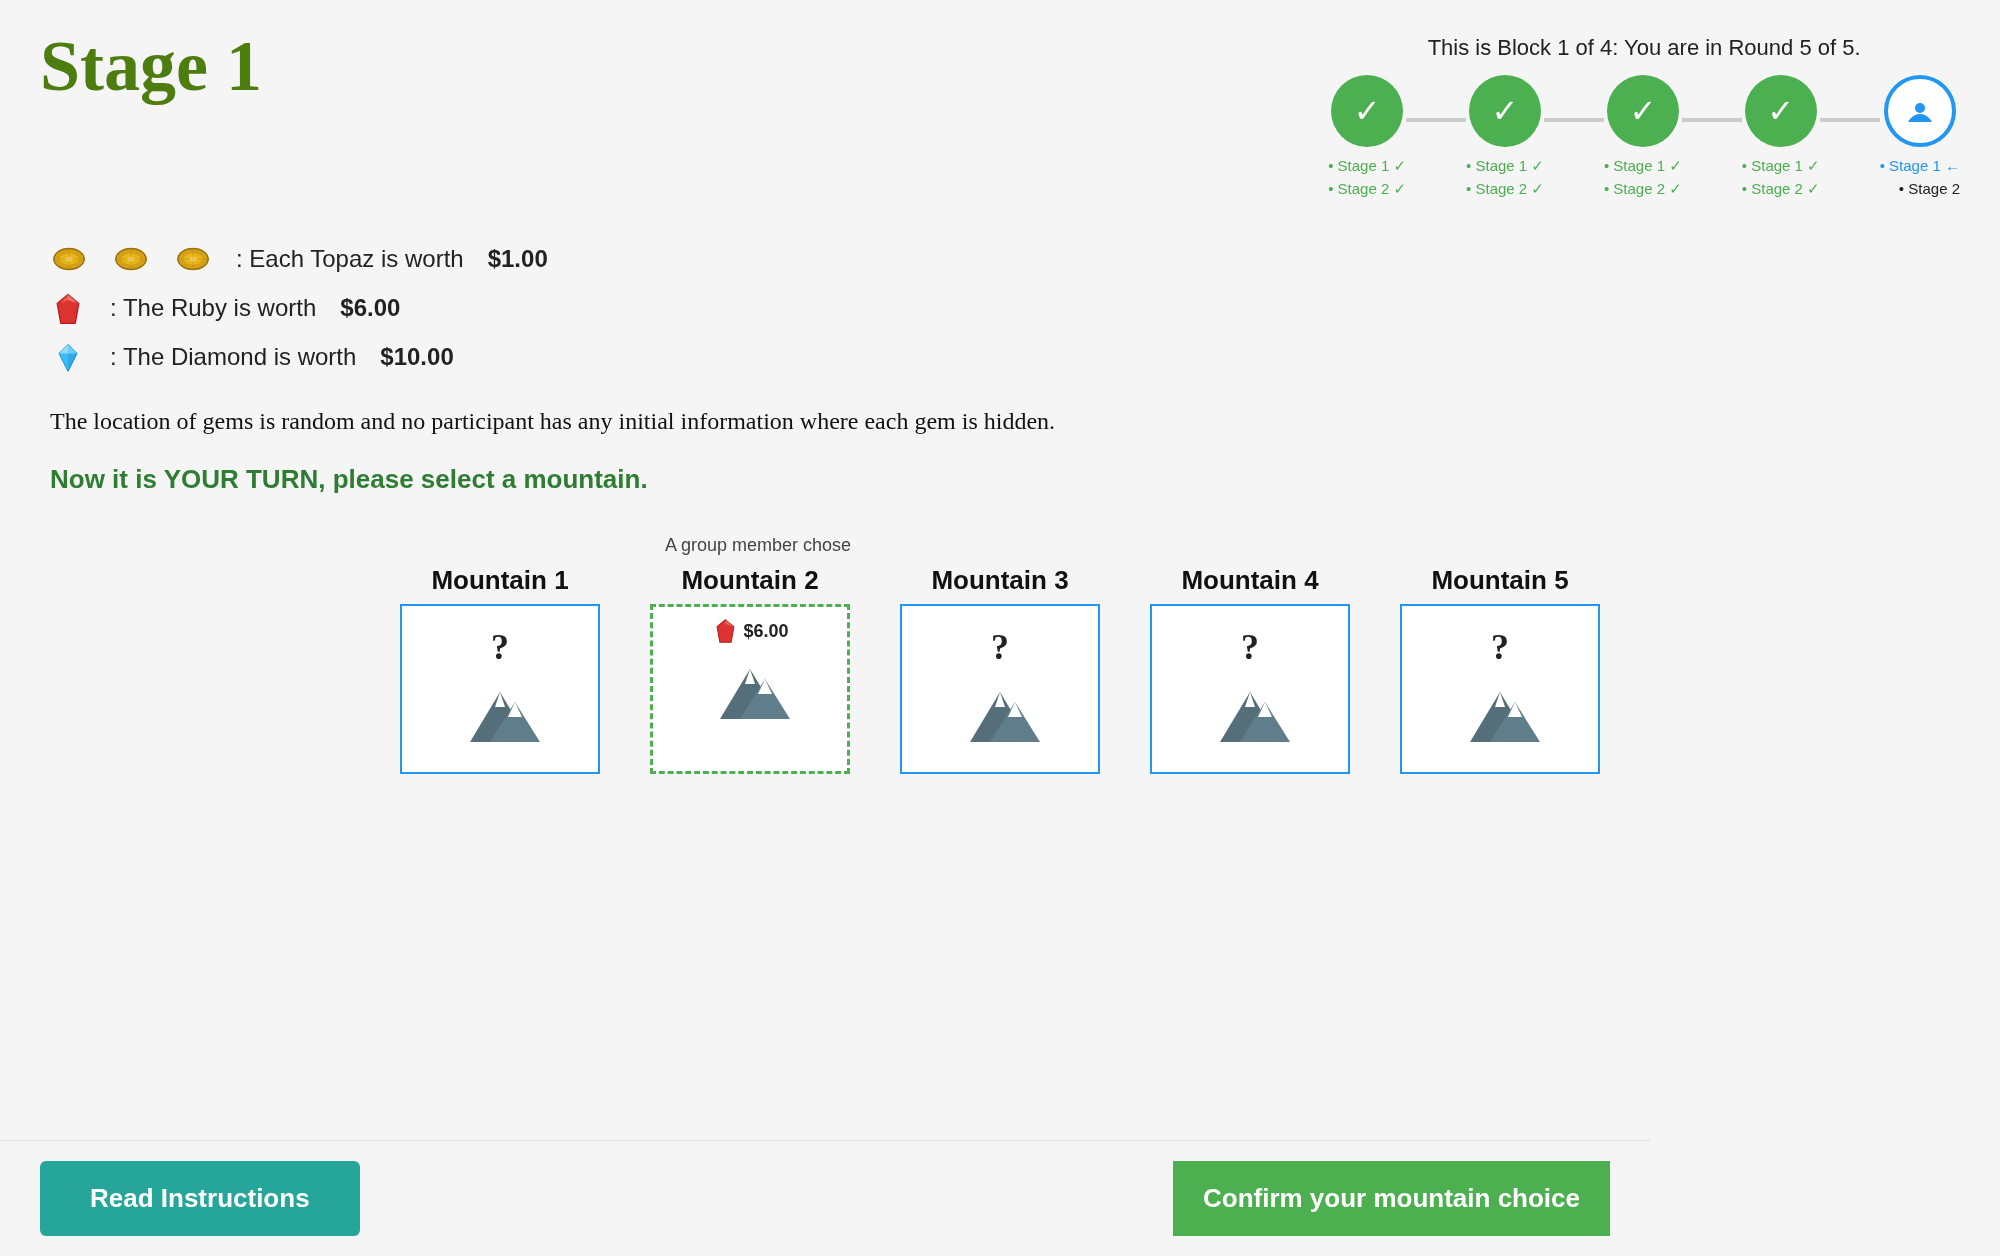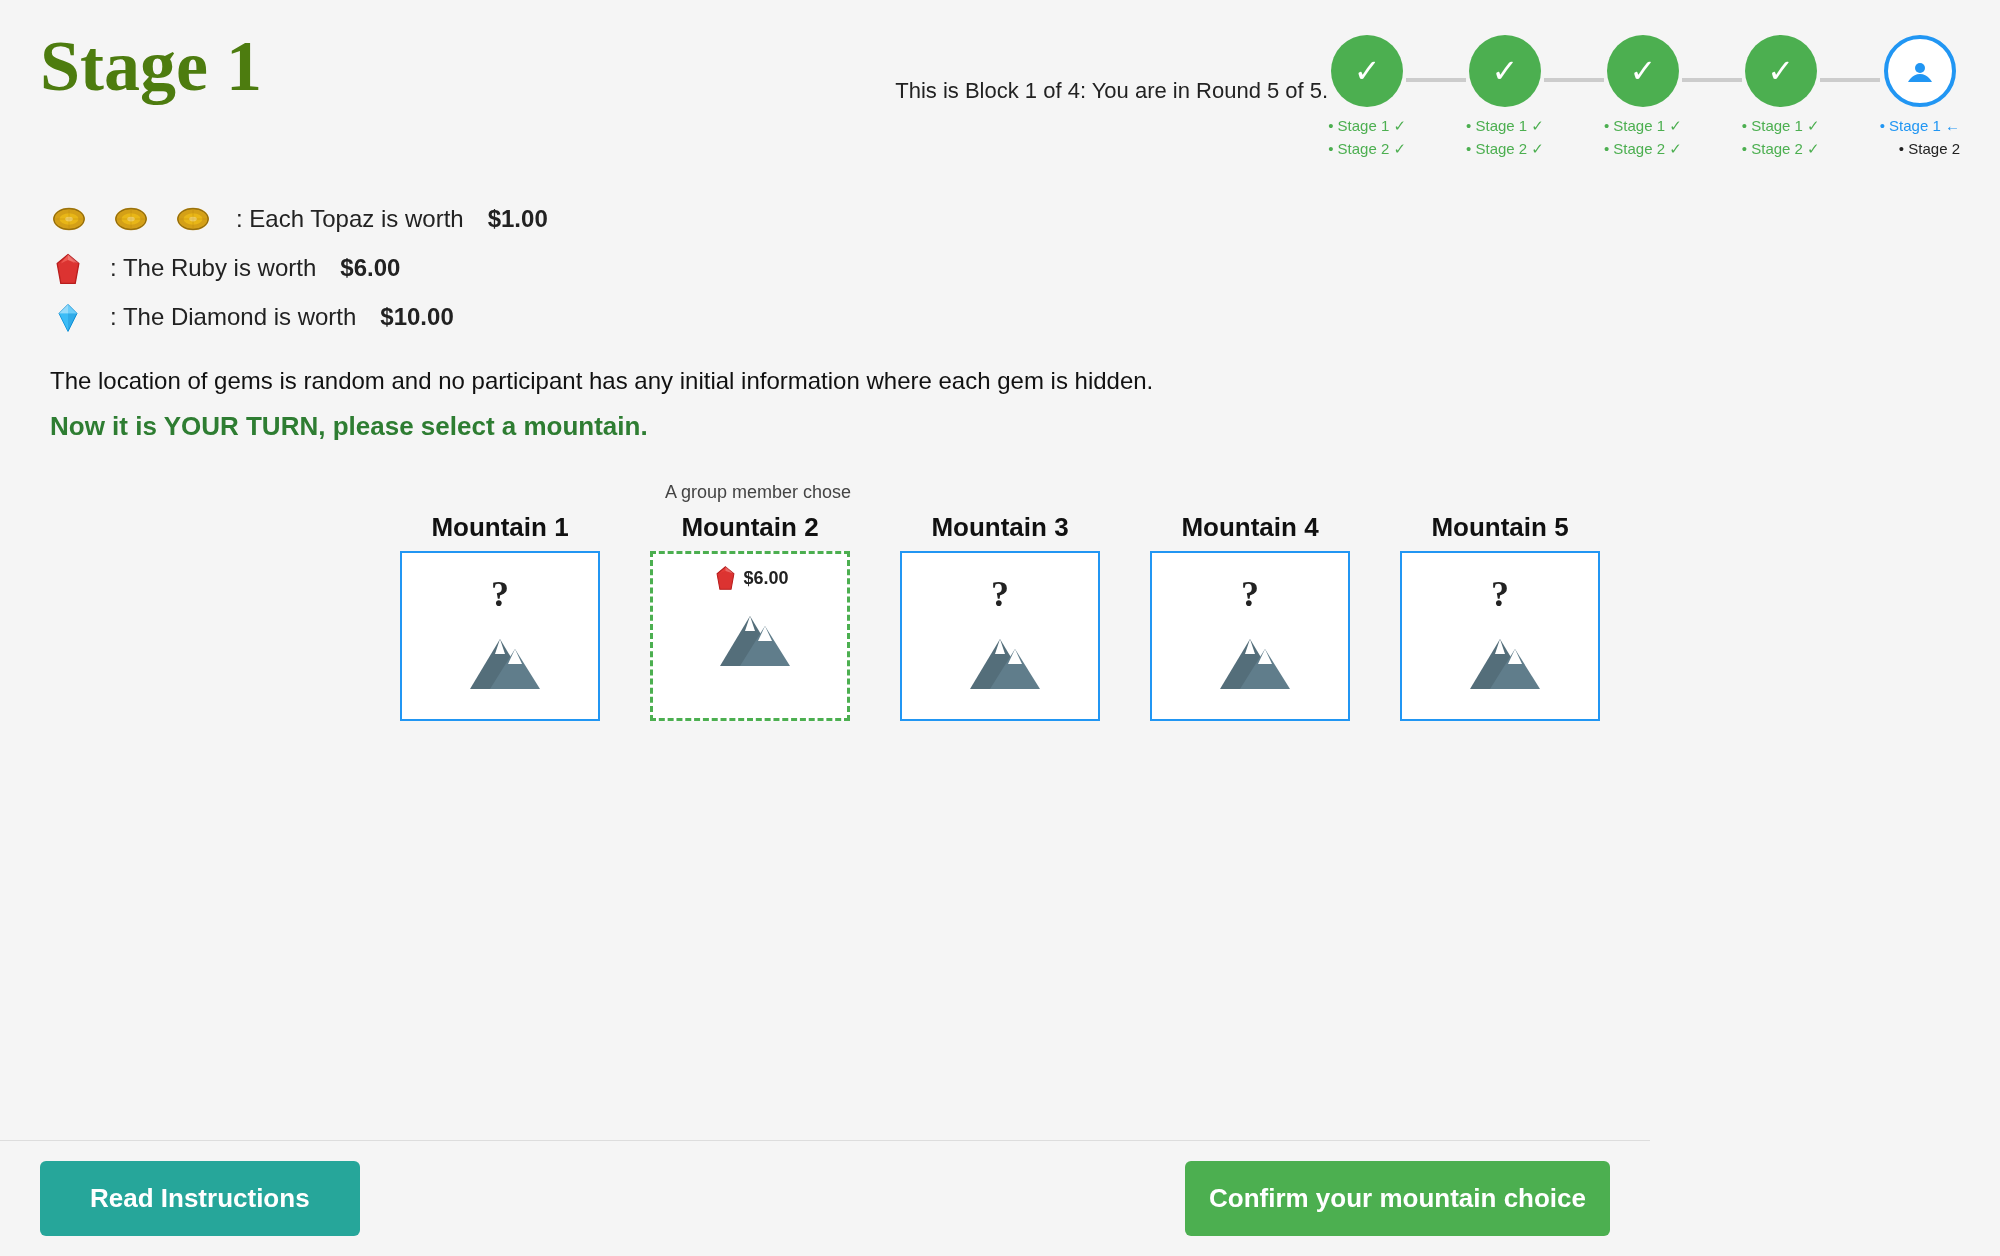--- a/index.html
+++ b/index.html
@@ -24,20 +24,21 @@
     .stage-title {
       font-size: 72px;
       font-weight: bold;
       color: #4d7c0f;
       line-height: 1;
     }
 
     
     .progress-container {
       display: flex;
+      flex-direction: column;
       align-items: center;
       padding-top: 5px;
     }
 
     .progress-label {
       font-size: 22px;
       font-family: Arial, sans-serif;
       color: #222;
       margin-bottom: 14px;
       font-weight: normal;
@@ -134,22 +135,22 @@
       font-size: 32px;
       line-height: 1;
     }
 
     .gem-value {
       font-weight: bold;
     }
 
     .random-text {
       font-size: 24px;
-      font-family: Liberation Sans, sans-serif;
-      margin: 28px 0 12px 0;
+      font-family: Liberation Serif, serif;
+      margin: 28px 0 25px 0;
       color: #111;
       line-height: 1.5;
     }
 
     .your-turn-text {
       font-size: 26px;
       font-family: Arial, sans-serif;
       font-weight: bold;
       color: #2e7d32;
       margin-bottom: 40px;
@@ -254,25 +255,25 @@
       font-family: Arial, sans-serif;
       font-weight: bold;
       border-radius: 6px;
       cursor: pointer;
     }
 
     .btn-confirm {
       background: #4caf50;
       color: white;
       border: none;
-      padding: 22px 24px;
+      padding: 22px 30px;
       font-size: 26px;
       font-family: Arial, sans-serif;
       font-weight: bold;
-      border-radius: 6px;
+      border-radius: 0;
       cursor: pointer;
     }
 
     
     .topaz-gem {
       display: inline-block;
       width: 38px;
       height: 38px;
       vertical-align: middle;
     }

